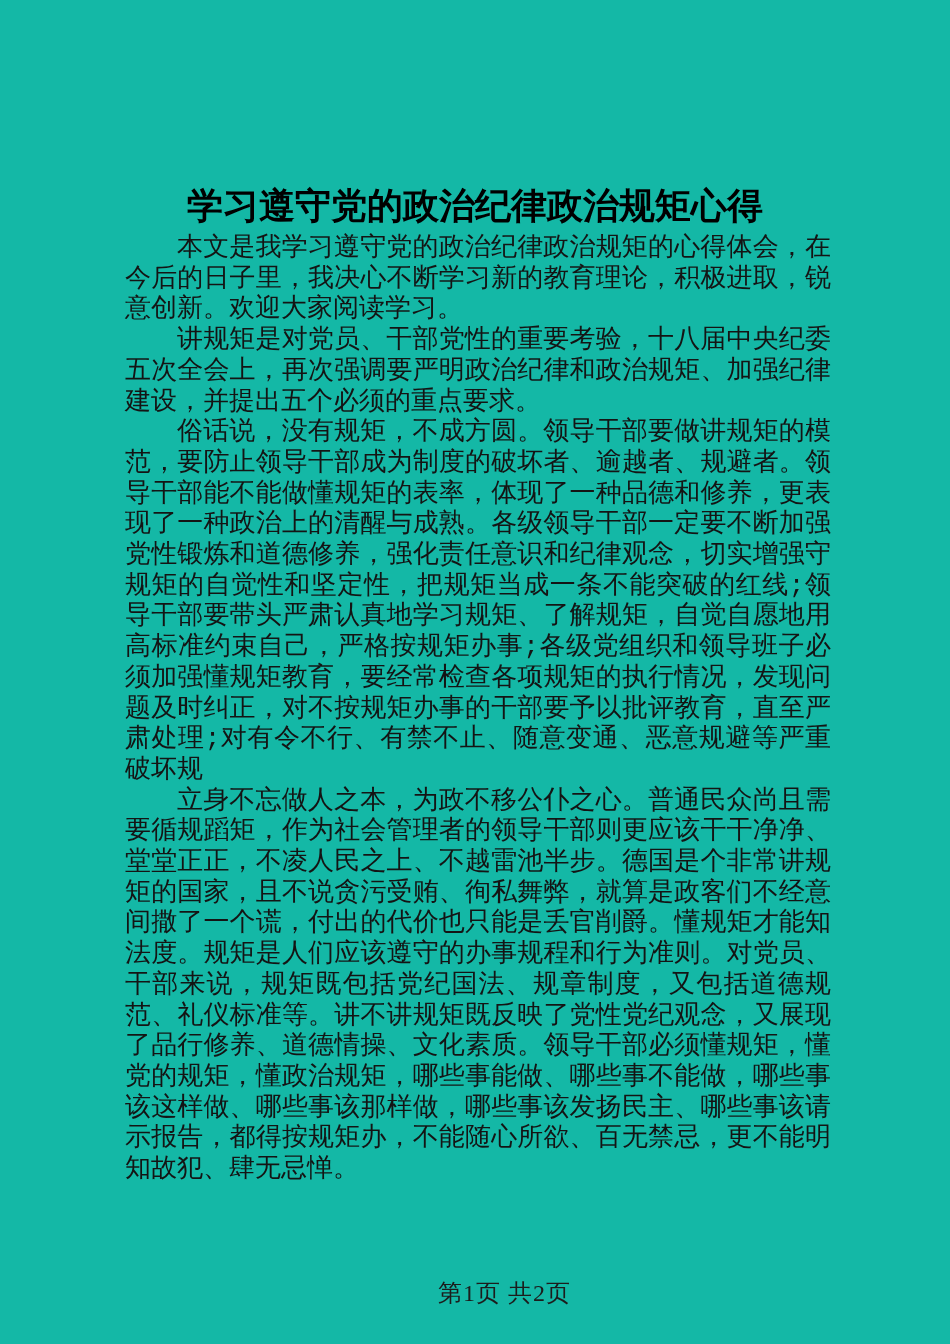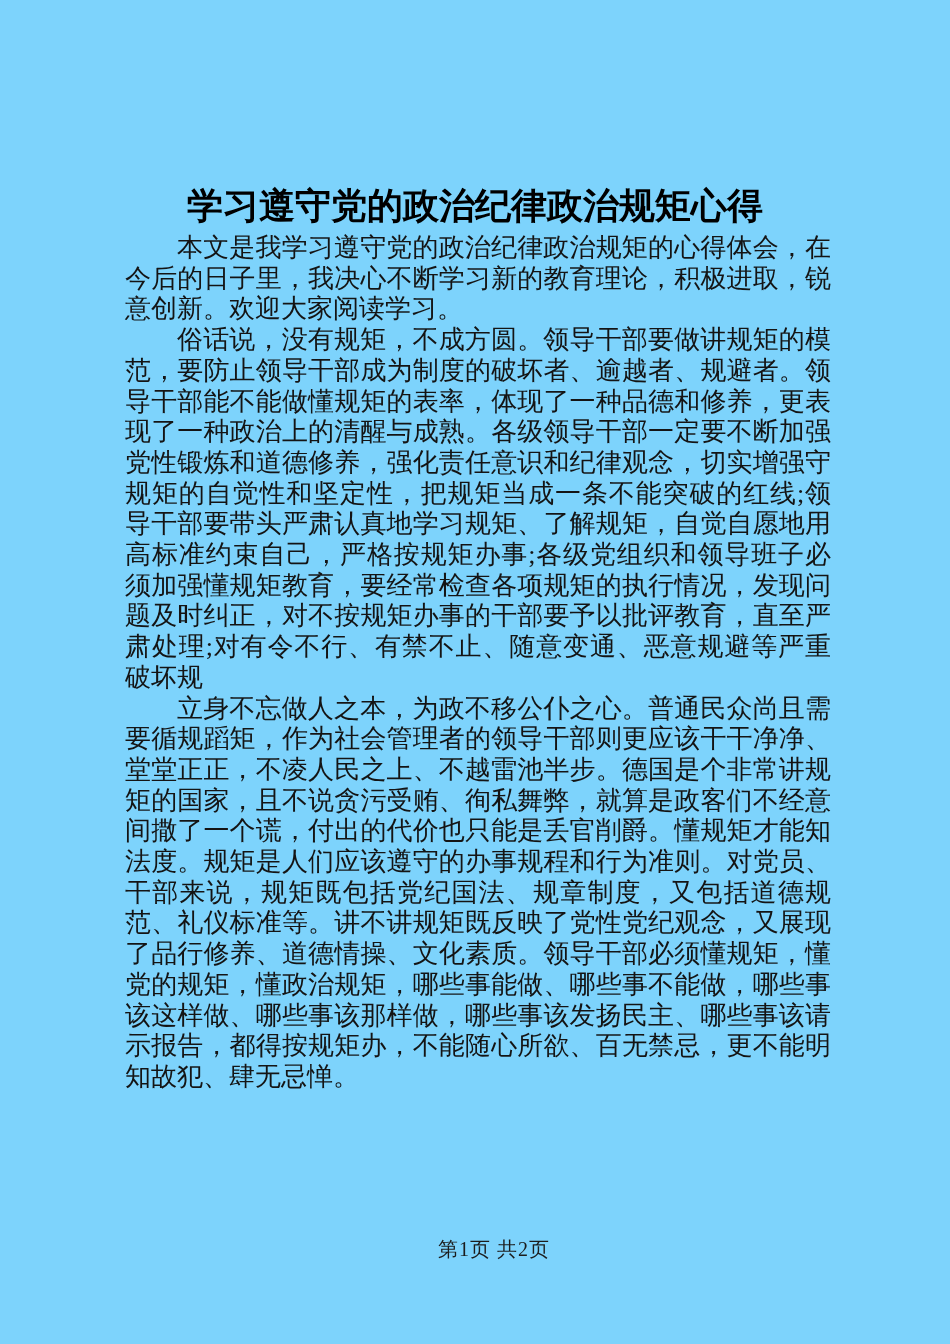--- a/index.html
+++ b/index.html
@@ -4,69 +4,71 @@
 <style>
   html, body {
     margin: 0;
     padding: 0;
     background: #ffffff;
   }
   .page {
     position: relative;
     width: 950px;
     height: 1344px;
-    background: #7dd3fc;
+    background: #14b8a6;
     overflow: hidden;
     color: #141414;
     font-family: "Liberation Serif", serif;
   }
   .doc-title {
     margin: 0;
     padding-top: 184px;
     font-family: "Liberation Sans", sans-serif;
     font-size: 36px;
     line-height: 44px;
     font-weight: 700;
     text-align: center;
     color: #000000;
     letter-spacing: 0px;
     white-space: nowrap;
   }
   .doc-body {
     width: 706px;
     margin: 5px 3px 0 125px;
+    font-family: Liberation Mono, monospace;
   }
   .doc-body p.para {
     margin: 0;
     font-size: 26px;
     line-height: 30.7px;
     text-align: justify;
     text-indent: 2em;
     letter-spacing: 0px;
     font-weight: 400;
   }
   .page-footer {
     position: absolute;
-    top: 1236px;
+    top: 1280px;
     left: 438px;
-    font-size: 20px;
+    font-size: 24px;
     line-height: 26px;
     letter-spacing: 1px;
     color: #1c1c1c;
     white-space: nowrap;
   }
 </style>
 </head>
 <body>
 
 <div class="page">
   <h1 class="doc-title">学习遵守党的政治纪律政治规矩心得</h1>
 
   <div class="doc-body">
       <p class="para">本文是我学习遵守党的政治纪律政治规矩的心得体会，在今后的日子里，我决心不断学习新的教育理论，积极进取，锐意创新。欢迎大家阅读学习。</p>
+      <p class="para">讲规矩是对党员、干部党性的重要考验，十八届中央纪委五次全会上，再次强调要严明政治纪律和政治规矩、加强纪律建设，并提出五个必须的重点要求。</p>
       <p class="para">俗话说，没有规矩，不成方圆。领导干部要做讲规矩的模范，要防止领导干部成为制度的破坏者、逾越者、规避者。领导干部能不能做懂规矩的表率，体现了一种品德和修养，更表现了一种政治上的清醒与成熟。各级领导干部一定要不断加强党性锻炼和道德修养，强化责任意识和纪律观念，切实增强守规矩的自觉性和坚定性，把规矩当成一条不能突破的红线;领导干部要带头严肃认真地学习规矩、了解规矩，自觉自愿地用高标准约束自己，严格按规矩办事;各级党组织和领导班子必须加强懂规矩教育，要经常检查各项规矩的执行情况，发现问题及时纠正，对不按规矩办事的干部要予以批评教育，直至严肃处理;对有令不行、有禁不止、随意变通、恶意规避等严重破坏规</p>
       <p class="para">立身不忘做人之本，为政不移公仆之心。普通民众尚且需要循规蹈矩，作为社会管理者的领导干部则更应该干干净净、堂堂正正，不凌人民之上、不越雷池半步。德国是个非常讲规矩的国家，且不说贪污受贿、徇私舞弊，就算是政客们不经意间撒了一个谎，付出的代价也只能是丢官削爵。懂规矩才能知法度。规矩是人们应该遵守的办事规程和行为准则。对党员、干部来说，规矩既包括党纪国法、规章制度，又包括道德规范、礼仪标准等。讲不讲规矩既反映了党性党纪观念，又展现了品行修养、道德情操、文化素质。领导干部必须懂规矩，懂党的规矩，懂政治规矩，哪些事能做、哪些事不能做，哪些事该这样做、哪些事该那样做，哪些事该发扬民主、哪些事该请示报告，都得按规矩办，不能随心所欲、百无禁忌，更不能明知故犯、肆无忌惮。</p>
     </div>
 
   <div class="page-footer">
     <span>第1页 共2页</span>
   </div>
 </div>
 
 </body></html>

